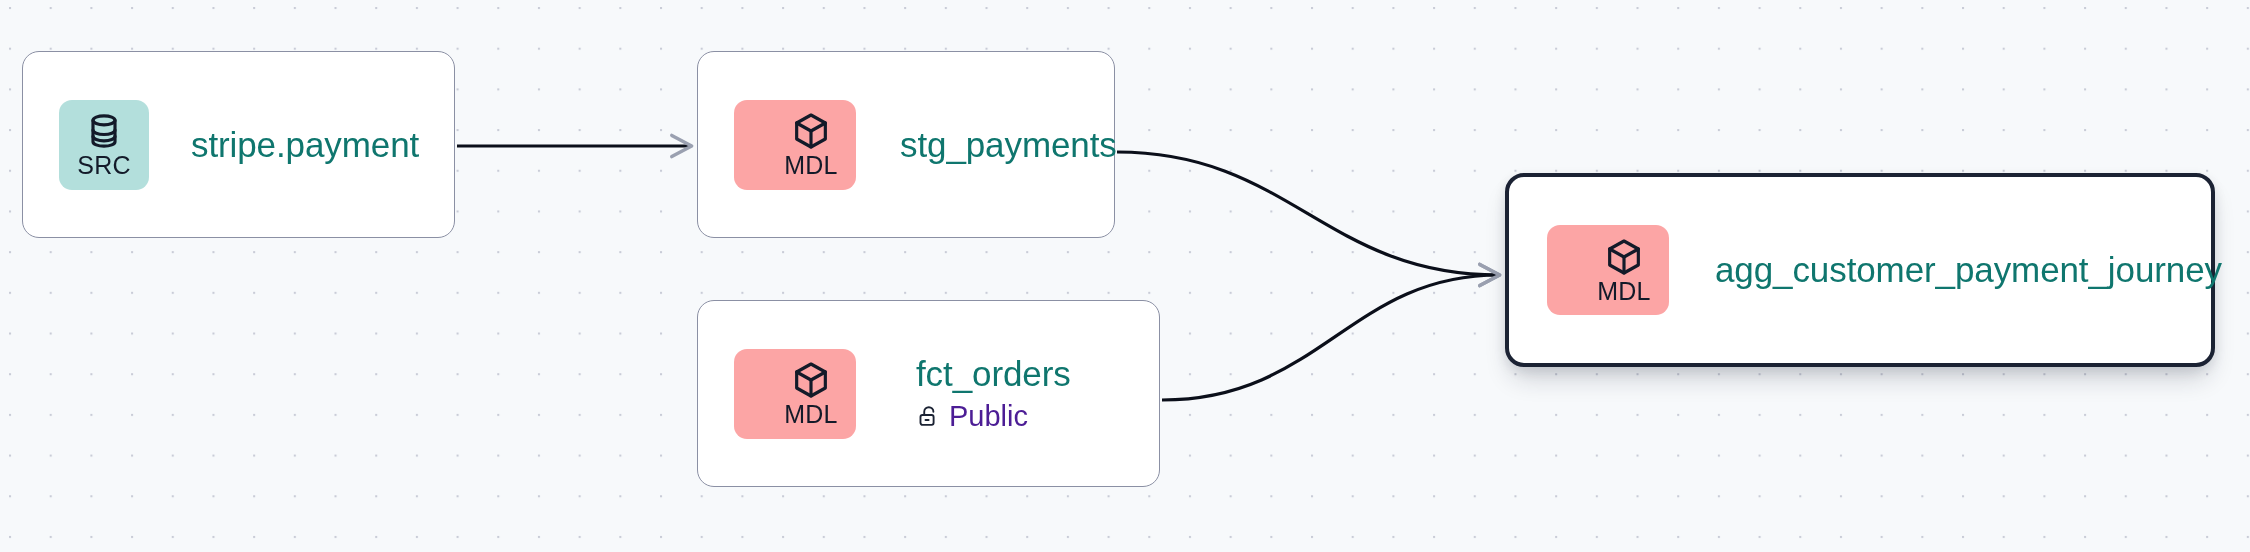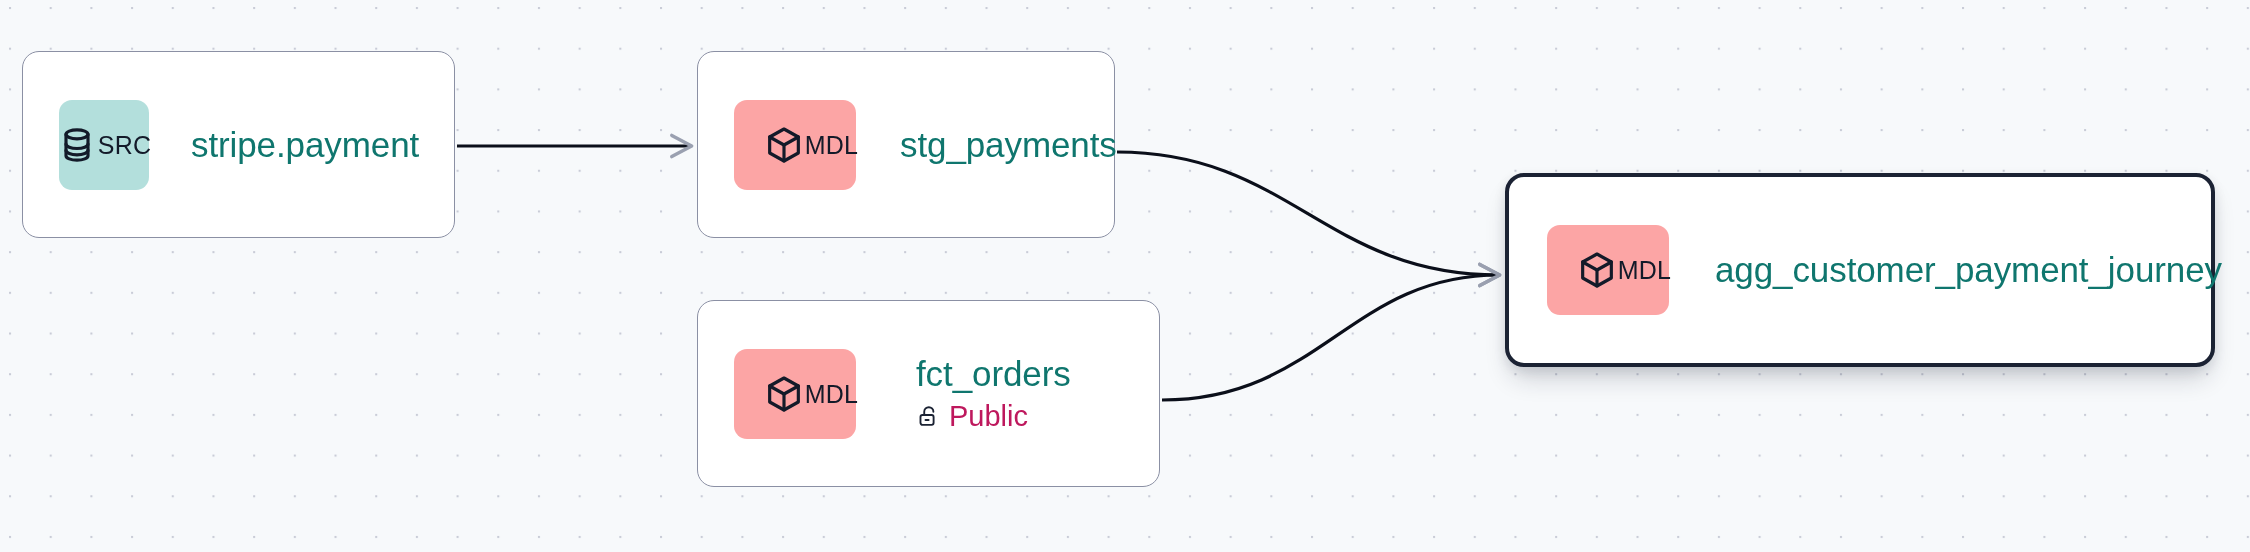--- a/index.html
+++ b/index.html
@@ -52,21 +52,21 @@
                 0 4px 12px rgba(24,30,48,0.10);
     z-index: 4;
   }
 
   .badge {
     flex: 0 0 auto;
     width: 90px;
     height: 90px;
     border-radius: 13px;
     display: flex;
-    flex-direction: row;
+    flex-direction: column;
     align-items: center;
     justify-content: center;
     gap: 1px;
   }
   .badge.src { background: #b3dfdc; }
   .badge.mdl { background: #fca5a5; padding-left: 32px; }
 
   .badge .glyph {
     display: block;
     height: 40px;
@@ -92,21 +92,21 @@
     color: #0f766e;
     white-space: nowrap;
     letter-spacing: -0.1px;
   }
   .node-sub {
     display: flex;
     align-items: center;
     gap: 8px;
     font-size: 29px;
     line-height: 34px;
-    color: #be185d;
+    color: #4c1d95;
     white-space: nowrap;
   }
   .node-sub .lock-wrap { line-height: 0; display: inline-block; }
 
   
   #node-source-stripe-payment {
     left: 22px;  top: 51px;  width: 433px; height: 187px;
     padding-left: 36px;
   }
   #node-source-stripe-payment .node-text { margin-left: 42px; }

